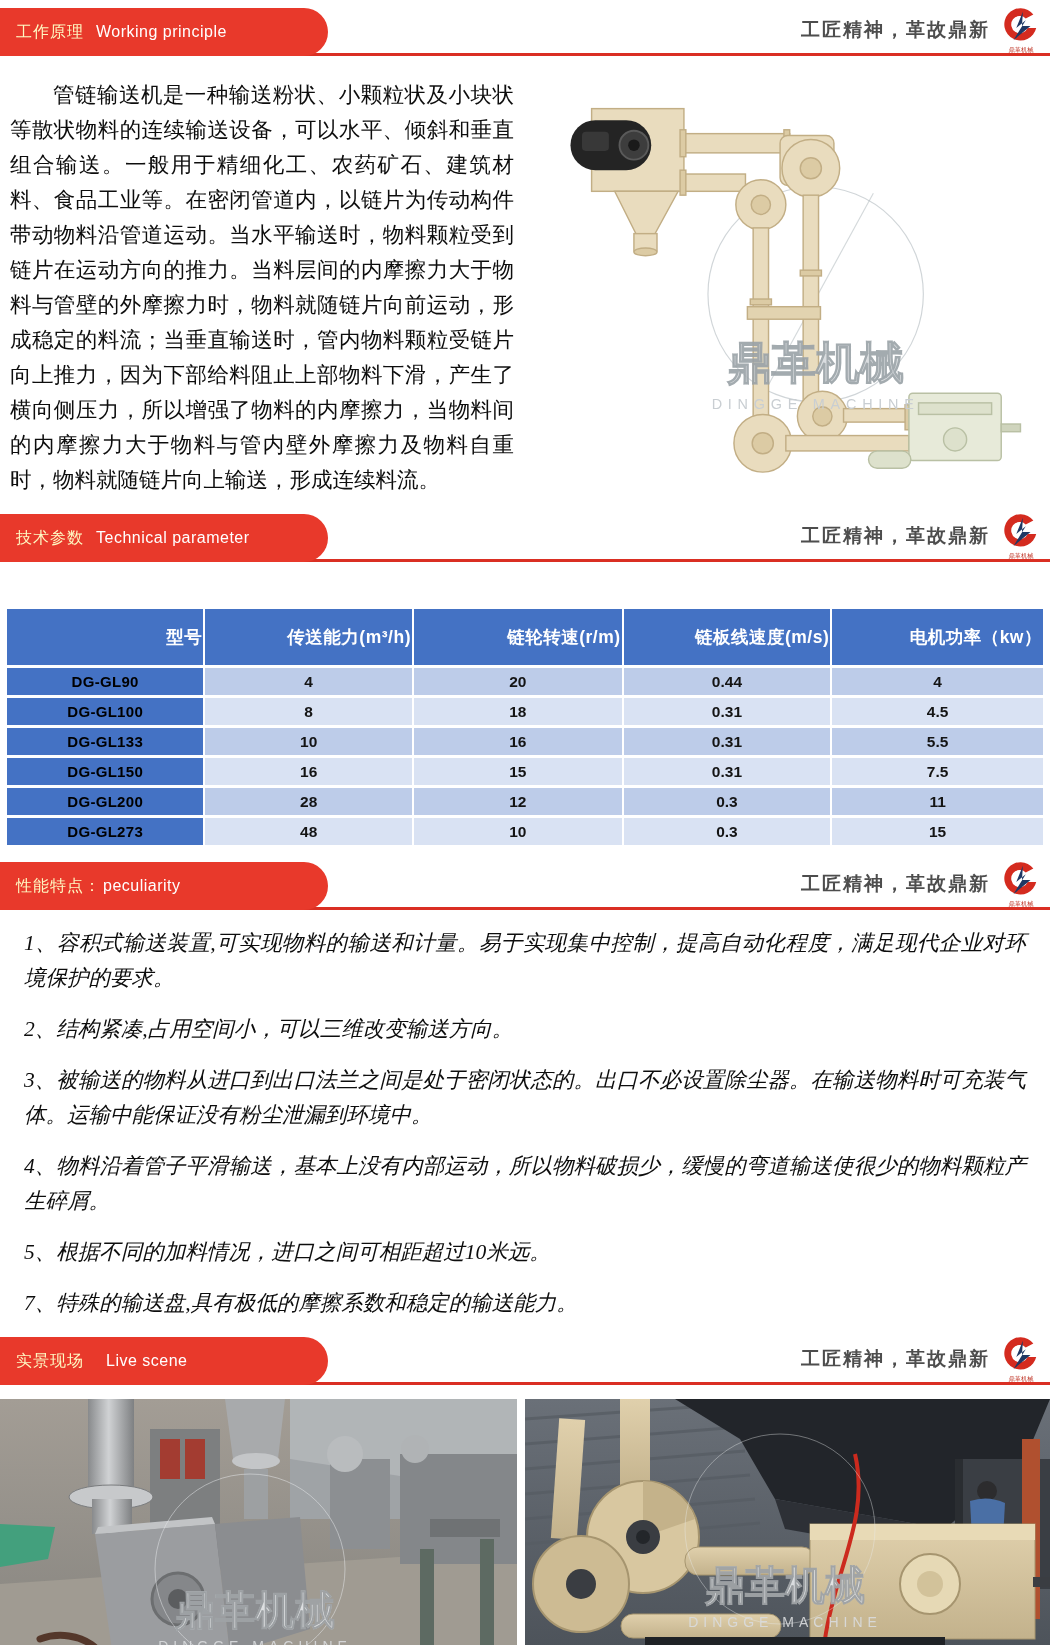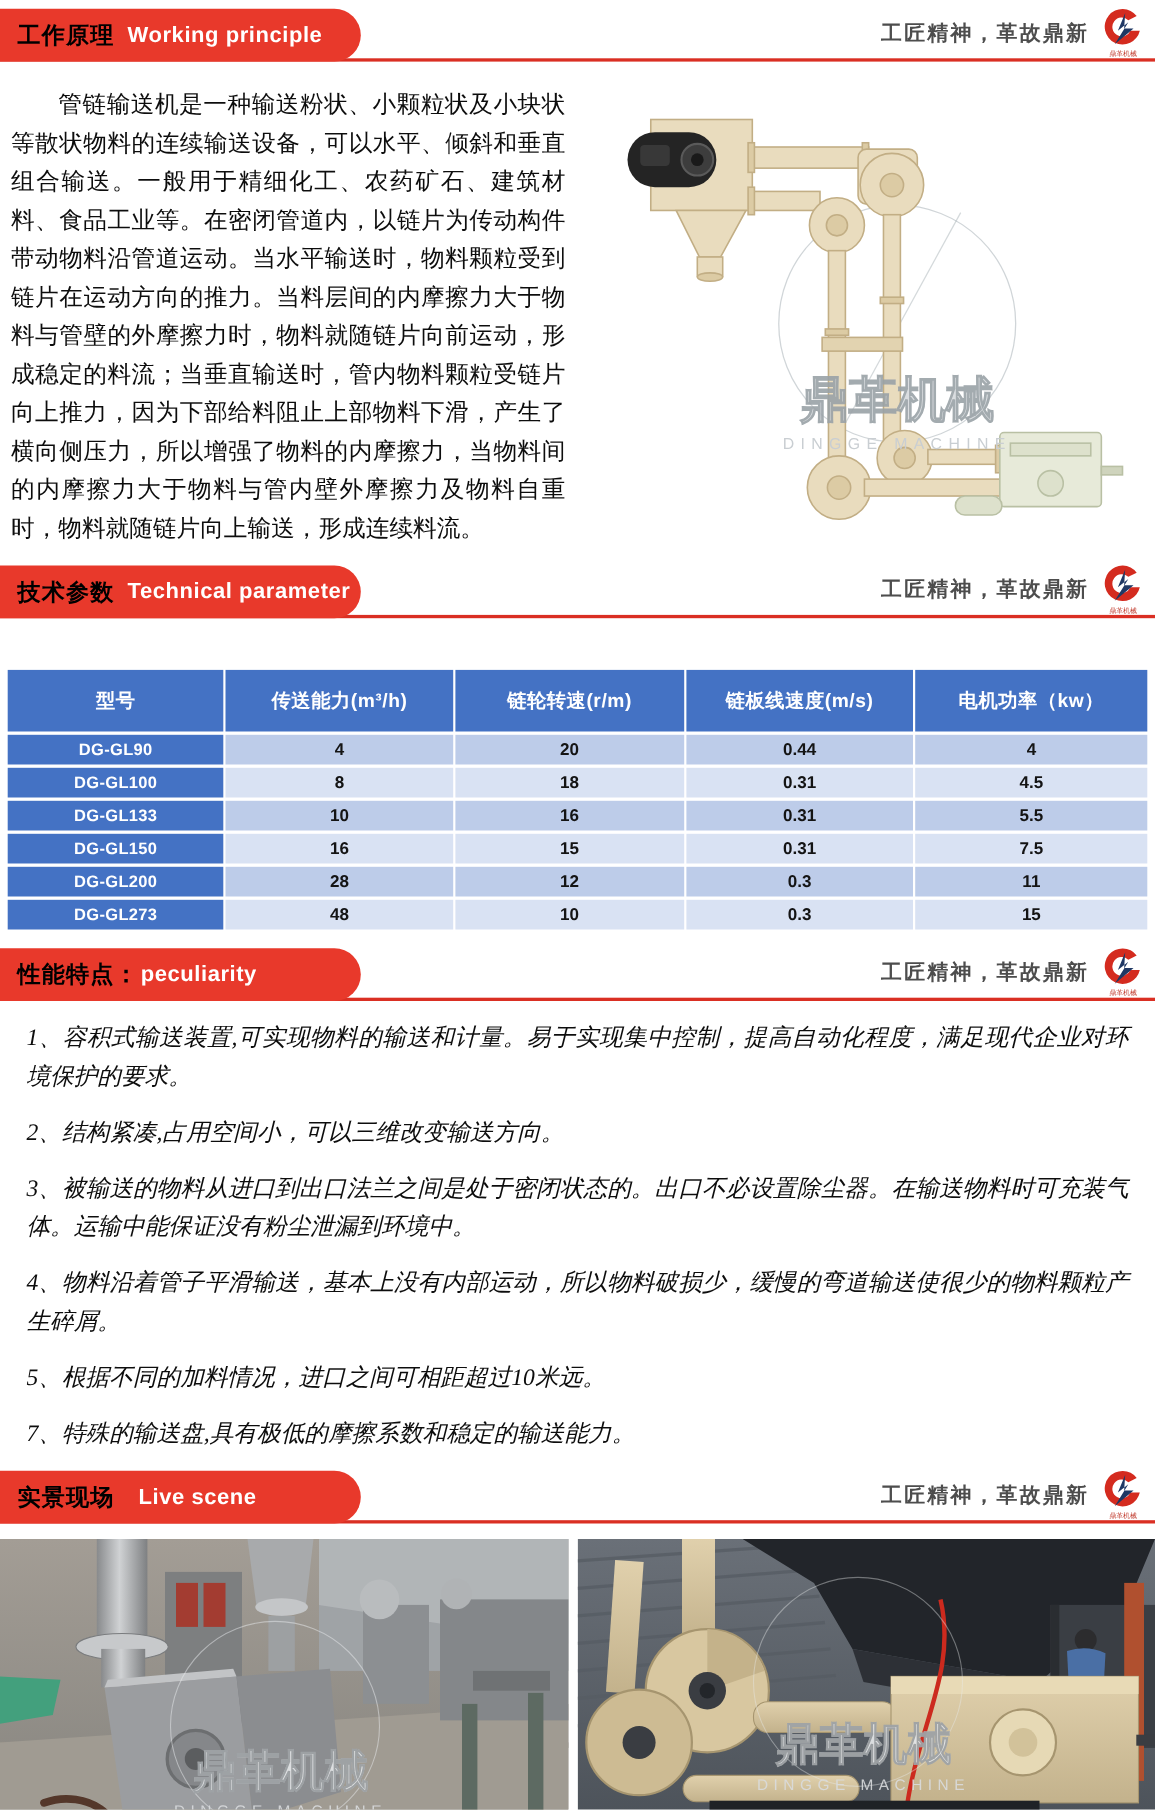--- a/index.html
+++ b/index.html
@@ -4,41 +4,41 @@
 <style>
   html,body{margin:0;padding:0;background:#ffffff;}
   body{width:1050px;height:1645px;overflow:hidden;position:relative;
        font-family:"Liberation Sans","DejaVu Sans",sans-serif;color:#111;}
 
   
   .banner{position:relative;height:48px;margin-top:8px;}
   .banner::after{content:"";position:absolute;left:0;right:0;bottom:0;height:3px;background:#da2f23;}
   .banner-pill{position:absolute;left:0;top:0;bottom:0;width:312px;background:#e8392b;
                border-radius:0 26px 26px 0;display:flex;align-items:center;padding-left:16px;z-index:2;}
-  .banner-pill .zh{color:#000000;font-size:21px;font-weight:700;letter-spacing:1px;}
-  .banner-pill .en{color:#fff;font-size:20px;font-weight:700;margin-left:12px;letter-spacing:.5px;}
+  .banner-pill .zh{color:#fef9c3;font-size:16px;font-weight:400;letter-spacing:1px;}
+  .banner-pill .en{color:#fff;font-size:16px;font-weight:400;margin-left:12px;letter-spacing:.5px;}
   .banner-right{position:absolute;right:10px;top:0;height:44px;display:flex;align-items:center;gap:12px;}
   .slogan{color:#4d4d4d;font-size:19px;font-weight:700;letter-spacing:2px;}
   .logo-block{display:flex;flex-direction:column;align-items:center;line-height:1;}
   .logo-caption{font-size:7px;color:#c0392b;margin-top:1px;letter-spacing:0;transform:scale(.9);}
 
   
   .wp-row{display:flex;margin-top:12px;height:438px;align-items:center;}
   .wp-text{width:514px;padding:2px 0 0 10px;box-sizing:border-box;
            font-family:"Liberation Serif","DejaVu Serif",serif;
            font-size:21.5px;line-height:35px;text-align:justify;color:#0d0d0d;}
   .wp-text p{margin:0;text-indent:2em;}
   .wp-image{flex:1;display:flex;justify-content:center;align-items:flex-start;}
 
   
   .param-table-wrap{margin:44px 5px 0 5px;}
   table.param{width:100%;border-collapse:separate;border-spacing:2px 3px;background:#fff;table-layout:fixed;}
-  table.param th{background:#4472c4;color:#fff;font-size:17.5px;font-weight:700;height:54px;letter-spacing:.5px;}
+  table.param th{background:#4472c4;color:#fff;font-size:17.5px;font-weight:700;height:54px;letter-spacing:.5px;text-align:right;}
   table.param td{height:25px;text-align:center;font-size:15.5px;}
-  table.param td.model{background:#4472c4;color:#ffffff;font-weight:700;font-size:15px;letter-spacing:.3px;}
+  table.param td.model{background:#4472c4;color:#000000;font-weight:700;font-size:15px;letter-spacing:.3px;}
   table.param tr.medium td.val{background:#bdcce9;color:#141414;font-weight:600;}
   table.param tr.light  td.val{background:#d9e2f3;color:#141414;font-weight:600;}
 
   
   .features{margin:16px 8px 0 8px;font-family:"Liberation Serif","DejaVu Serif",serif;
             font-size:21.5px;line-height:35px;color:#0d0d0d;text-align:justify;}
   .features p{margin:16px;font-style:italic;}
 
   
   .photos{display:flex;margin-top:14px;height:293px;}

